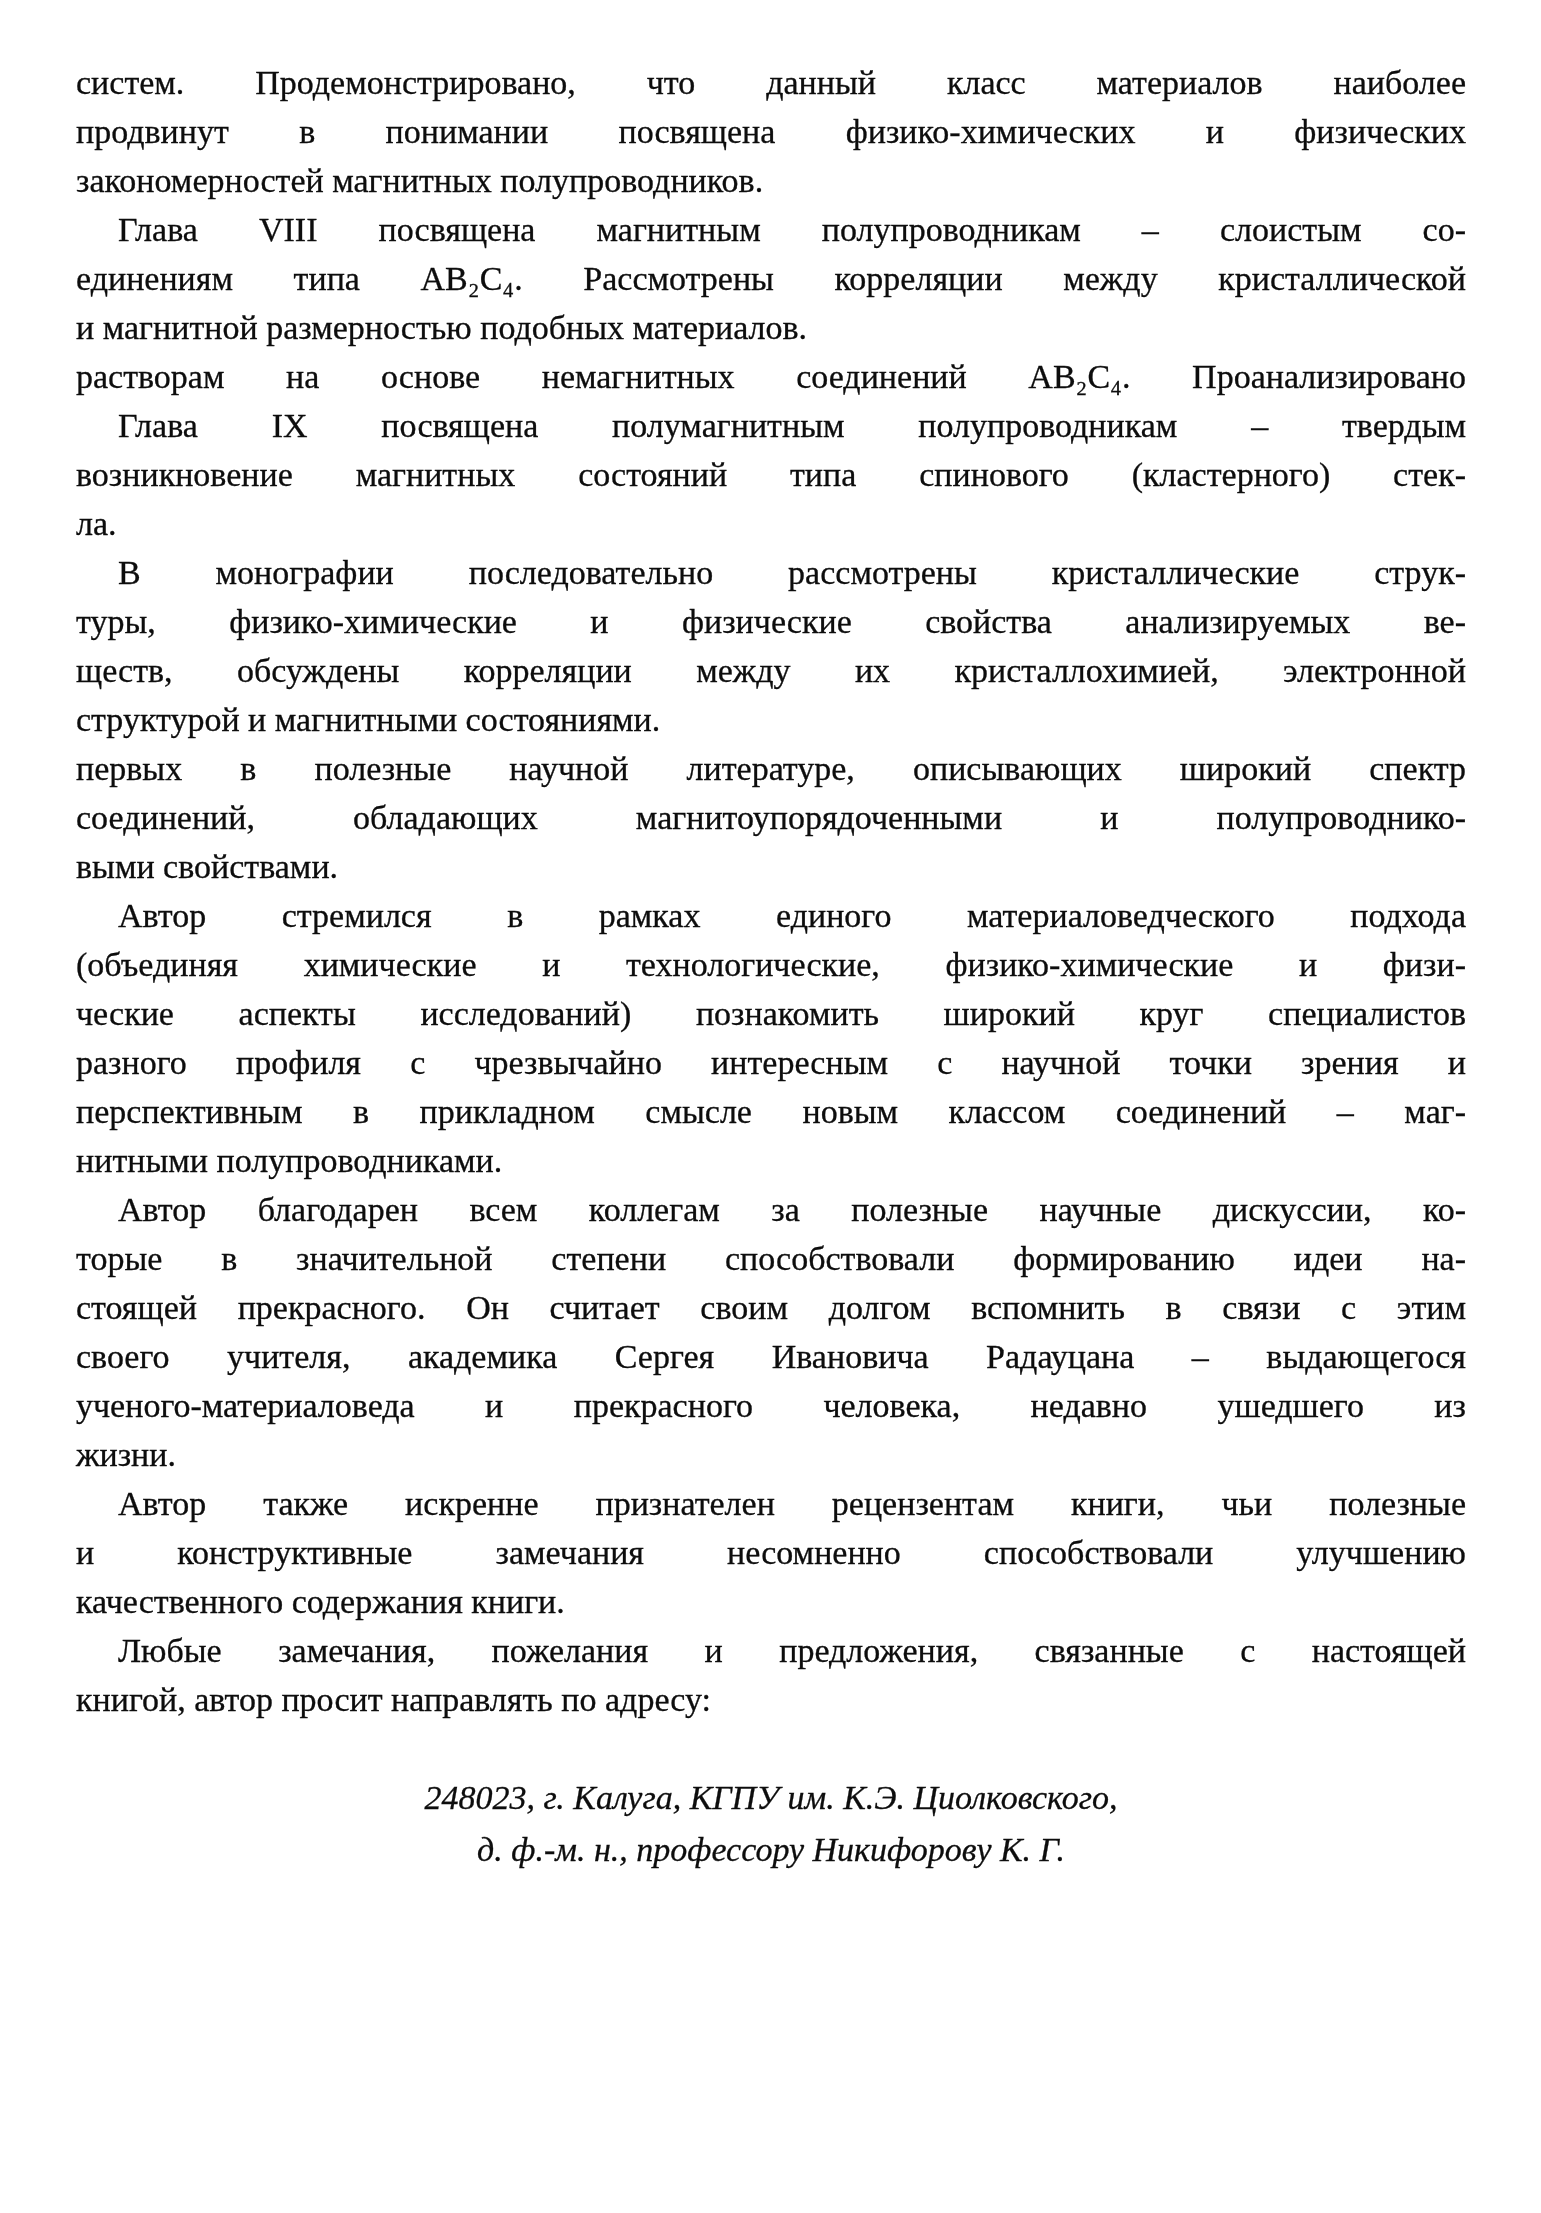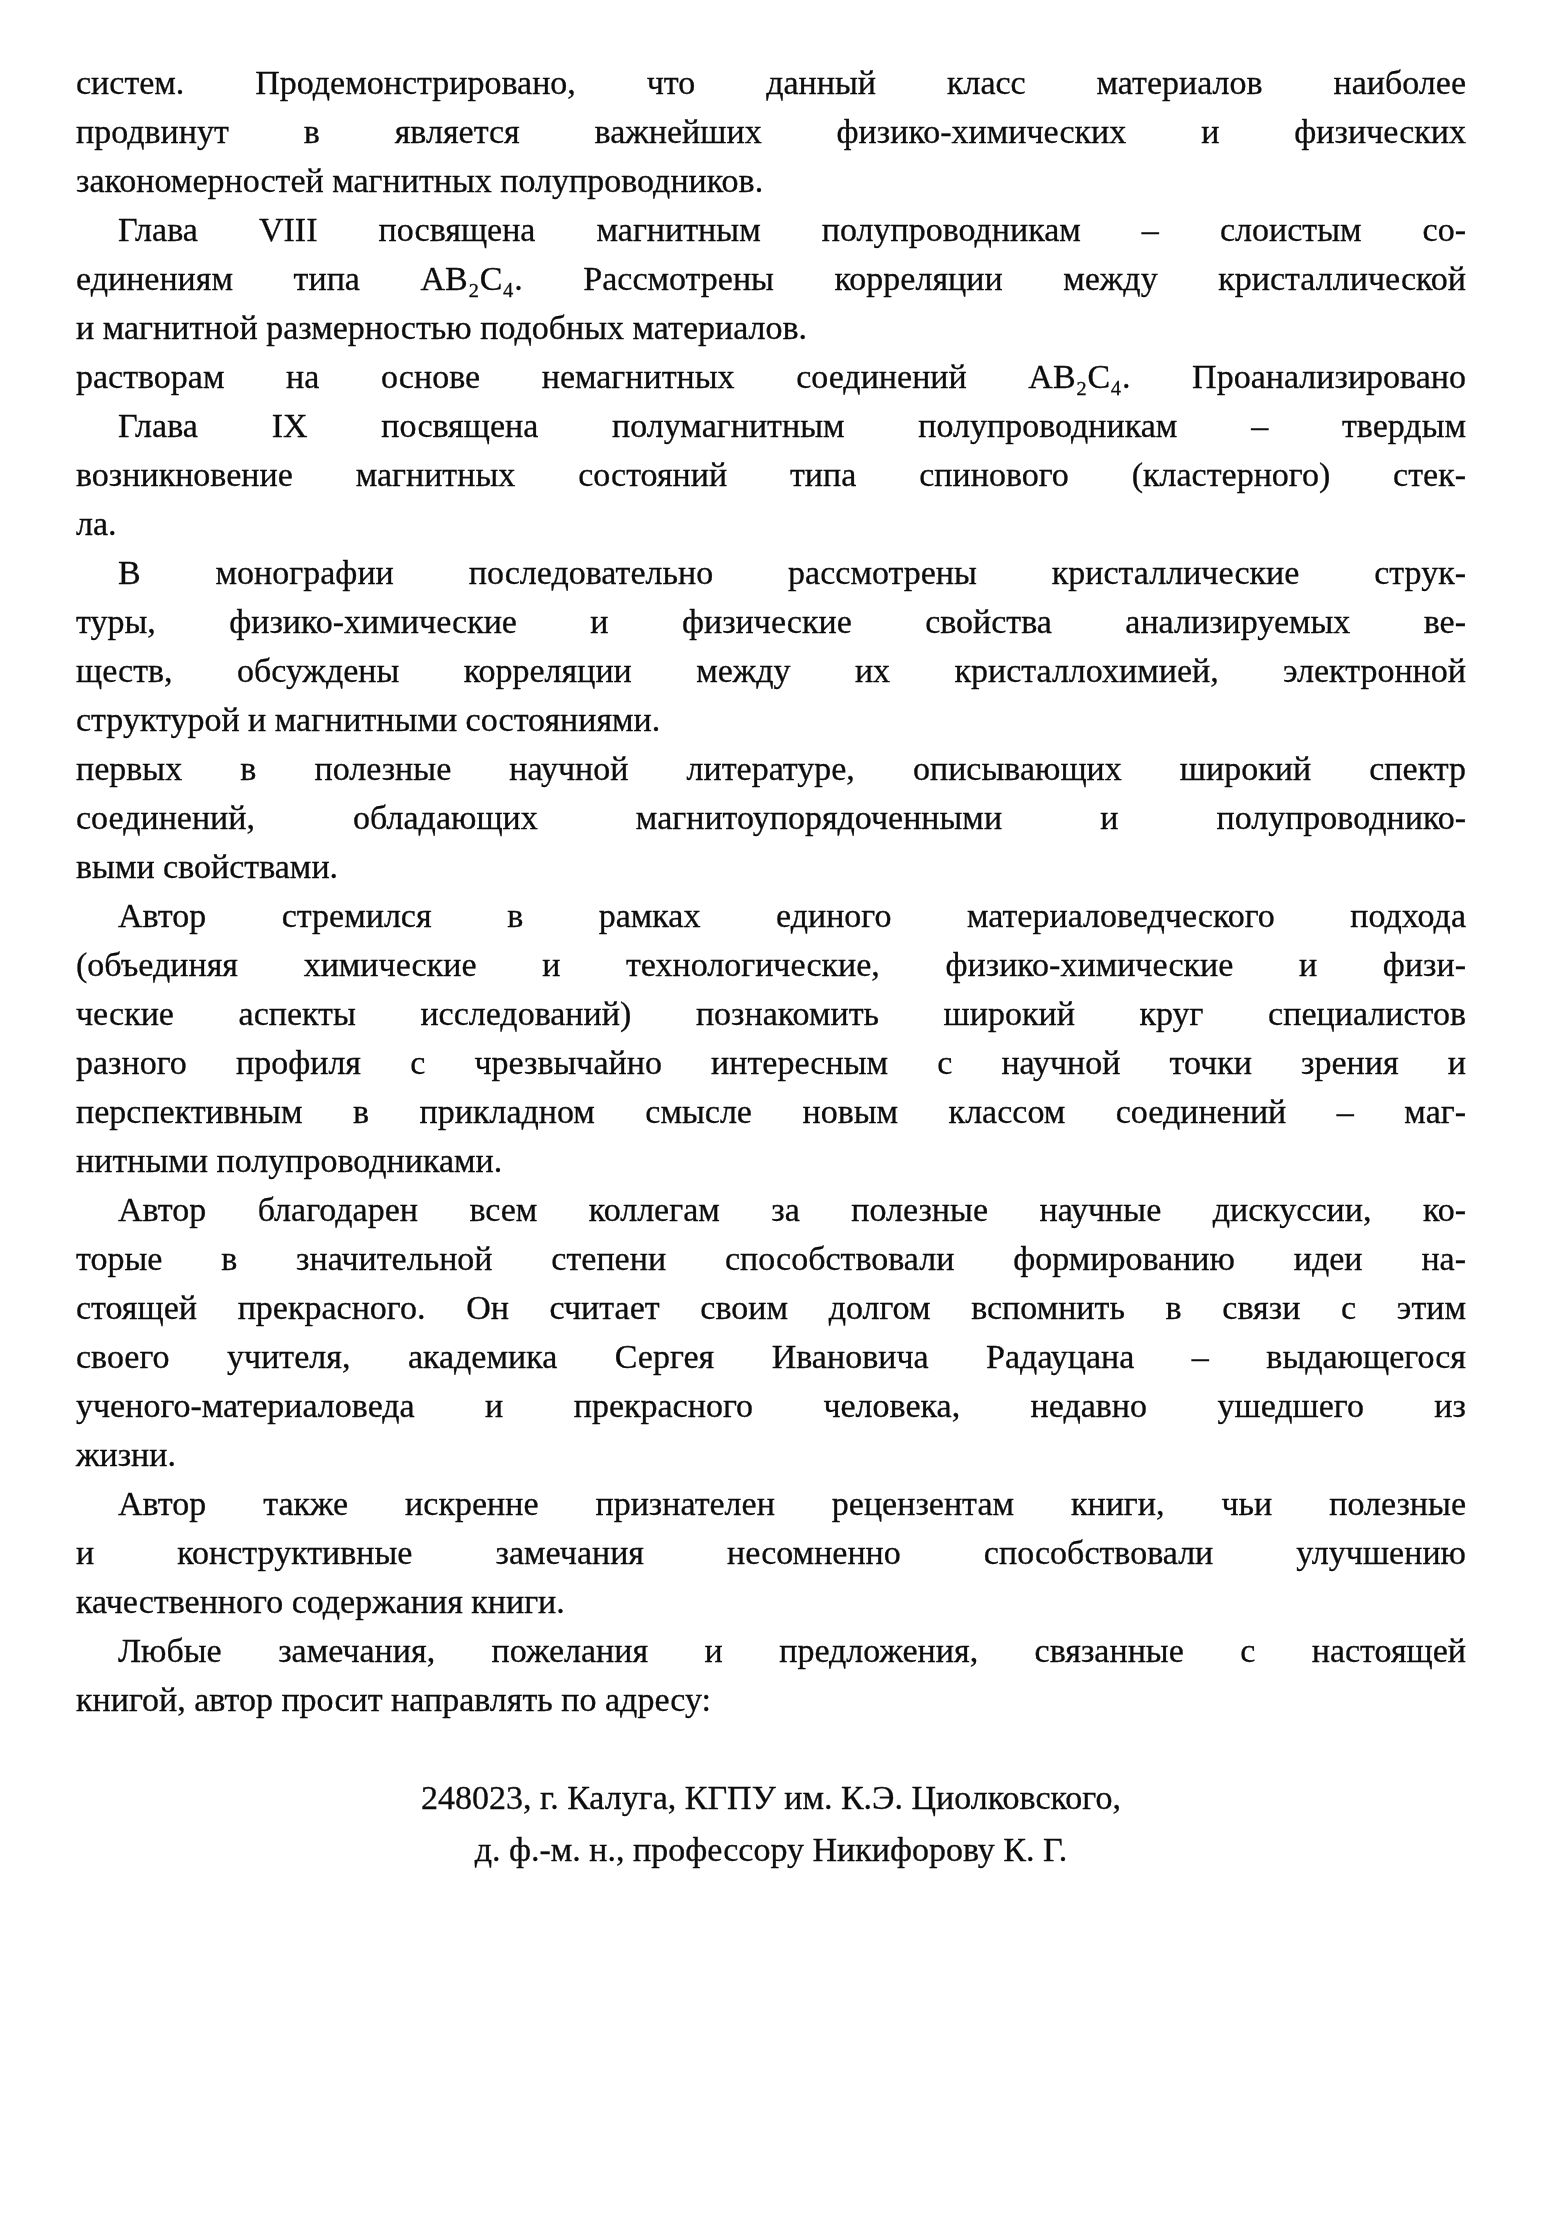--- a/index.html
+++ b/index.html
@@ -30,32 +30,33 @@
     text-align: justify;
     white-space: normal;
   }
   .line.fill { text-align-last: justify; }
   .line.last { text-align-last: left; }
   .line.indent { text-indent: 42px; }
   .address-block {
     margin-top: 48px;
     text-align: center;
     line-height: 52px;
+    font-style: italic;
   }
   .address-line { text-align: center; }
 </style>
 </head>
 <body>
 
 <div class="page">
   <div class="text-block">
     <div id="paragraphs">
         <div class="para">
           <div class="line fill">систем. Продемонстрировано, что данный класс материалов наиболее</div>
-          <div class="line fill">продвинут в является важнейших физико-химических и физических</div>
+          <div class="line fill">продвинут в понимании посвящена физико-химических и физических</div>
           <div class="line last">закономерностей магнитных полупроводников.</div>
         </div>
         <div class="para">
           <div class="line fill indent">Глава VIII посвящена магнитным полупроводникам – слоистым со-</div>
           <div class="line fill">единениям типа AB₂C₄. Рассмотрены корреляции между кристаллической</div>
           <div class="line last">и магнитной размерностью подобных материалов.</div>
         </div>
         <div class="para">
           <div class="line fill">растворам на основе немагнитных соединений AB₂C₄. Проанализировано</div>
           <div class="line fill indent">Глава IX посвящена полумагнитным полупроводникам – твердым</div>

